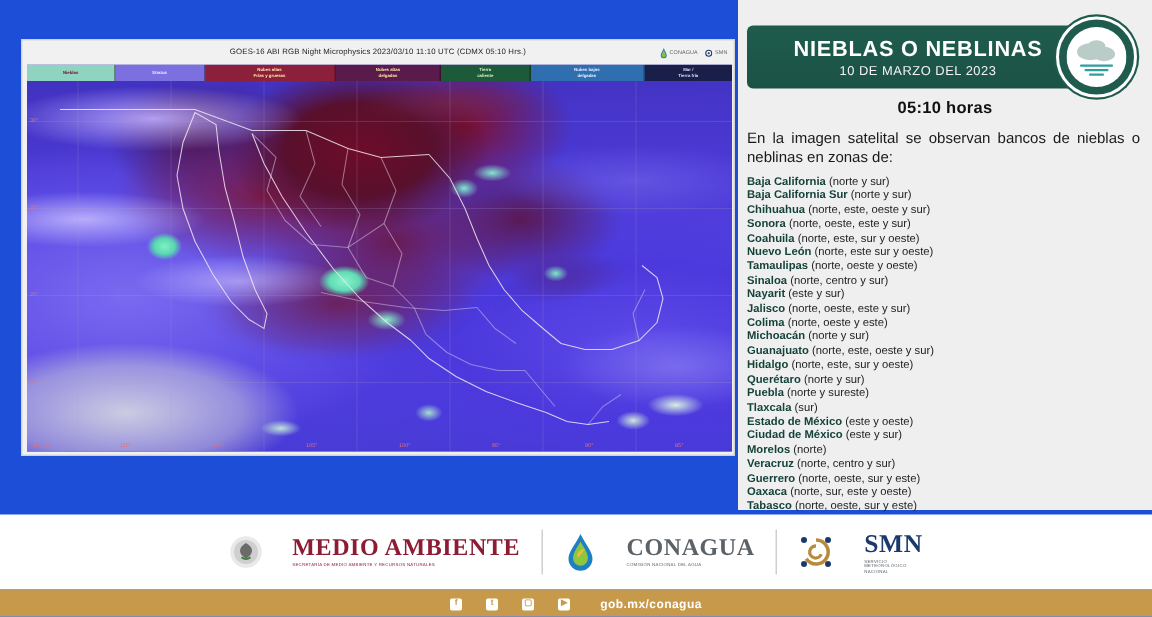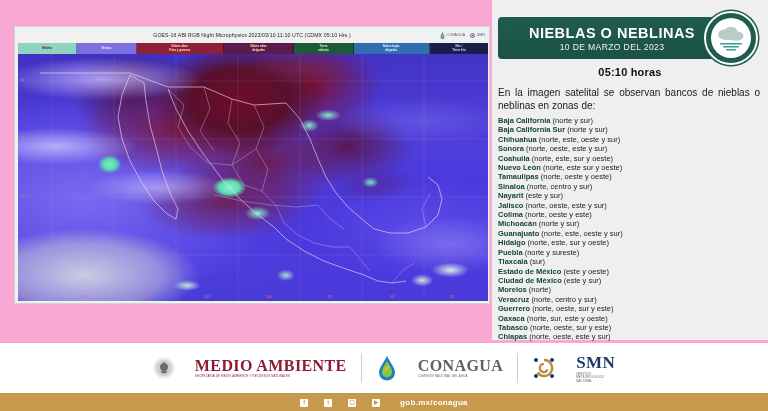--- a/index.html
+++ b/index.html
@@ -10,21 +10,21 @@
     overflow: hidden;
     background: #e6e6e6;
     font-family: "Liberation Sans", sans-serif;
     position: relative;
   }
 
   
   #page {
     position: absolute;
     inset: 0;
-    background: #f9a8d4;
+    background: #1d4ed8;
   }
 
   
   #sat-panel {
     position: absolute;
     left: 14px;
     top: 26px;
     width: 476px;
     height: 278px;
     background: #f1f1f1;
@@ -436,20 +436,21 @@
       <div class="srow"><span class="sname">Coahuila</span> <span class="szone">(norte, este, sur y oeste)</span></div>
       <div class="srow"><span class="sname">Nuevo León</span> <span class="szone">(norte, este sur y oeste)</span></div>
       <div class="srow"><span class="sname">Tamaulipas</span> <span class="szone">(norte, oeste y oeste)</span></div>
       <div class="srow"><span class="sname">Sinaloa</span> <span class="szone">(norte, centro y sur)</span></div>
       <div class="srow"><span class="sname">Nayarit</span> <span class="szone">(este y sur)</span></div>
       <div class="srow"><span class="sname">Jalisco</span> <span class="szone">(norte, oeste, este y sur)</span></div>
       <div class="srow"><span class="sname">Colima</span> <span class="szone">(norte, oeste y este)</span></div>
       <div class="srow"><span class="sname">Michoacán</span> <span class="szone">(norte y sur)</span></div>
       <div class="srow"><span class="sname">Guanajuato</span> <span class="szone">(norte, este, oeste y sur)</span></div>
       <div class="srow"><span class="sname">Hidalgo</span> <span class="szone">(norte, este, sur y oeste)</span></div>
+      <div class="srow"><span class="sname">Querétaro</span> <span class="szone">(norte y sur)</span></div>
       <div class="srow"><span class="sname">Puebla</span> <span class="szone">(norte y sureste)</span></div>
       <div class="srow"><span class="sname">Tlaxcala</span> <span class="szone">(sur)</span></div>
       <div class="srow"><span class="sname">Estado de México</span> <span class="szone">(este y oeste)</span></div>
       <div class="srow"><span class="sname">Ciudad de México</span> <span class="szone">(este y sur)</span></div>
       <div class="srow"><span class="sname">Morelos</span> <span class="szone">(norte)</span></div>
       <div class="srow"><span class="sname">Veracruz</span> <span class="szone">(norte, centro y sur)</span></div>
       <div class="srow"><span class="sname">Guerrero</span> <span class="szone">(norte, oeste, sur y este)</span></div>
       <div class="srow"><span class="sname">Oaxaca</span> <span class="szone">(norte, sur, este y oeste)</span></div>
       <div class="srow"><span class="sname">Tabasco</span> <span class="szone">(norte, oeste, sur y este)</span></div>
       <div class="srow"><span class="sname">Chiapas</span> <span class="szone">(norte, oeste, este y sur)</span></div>

